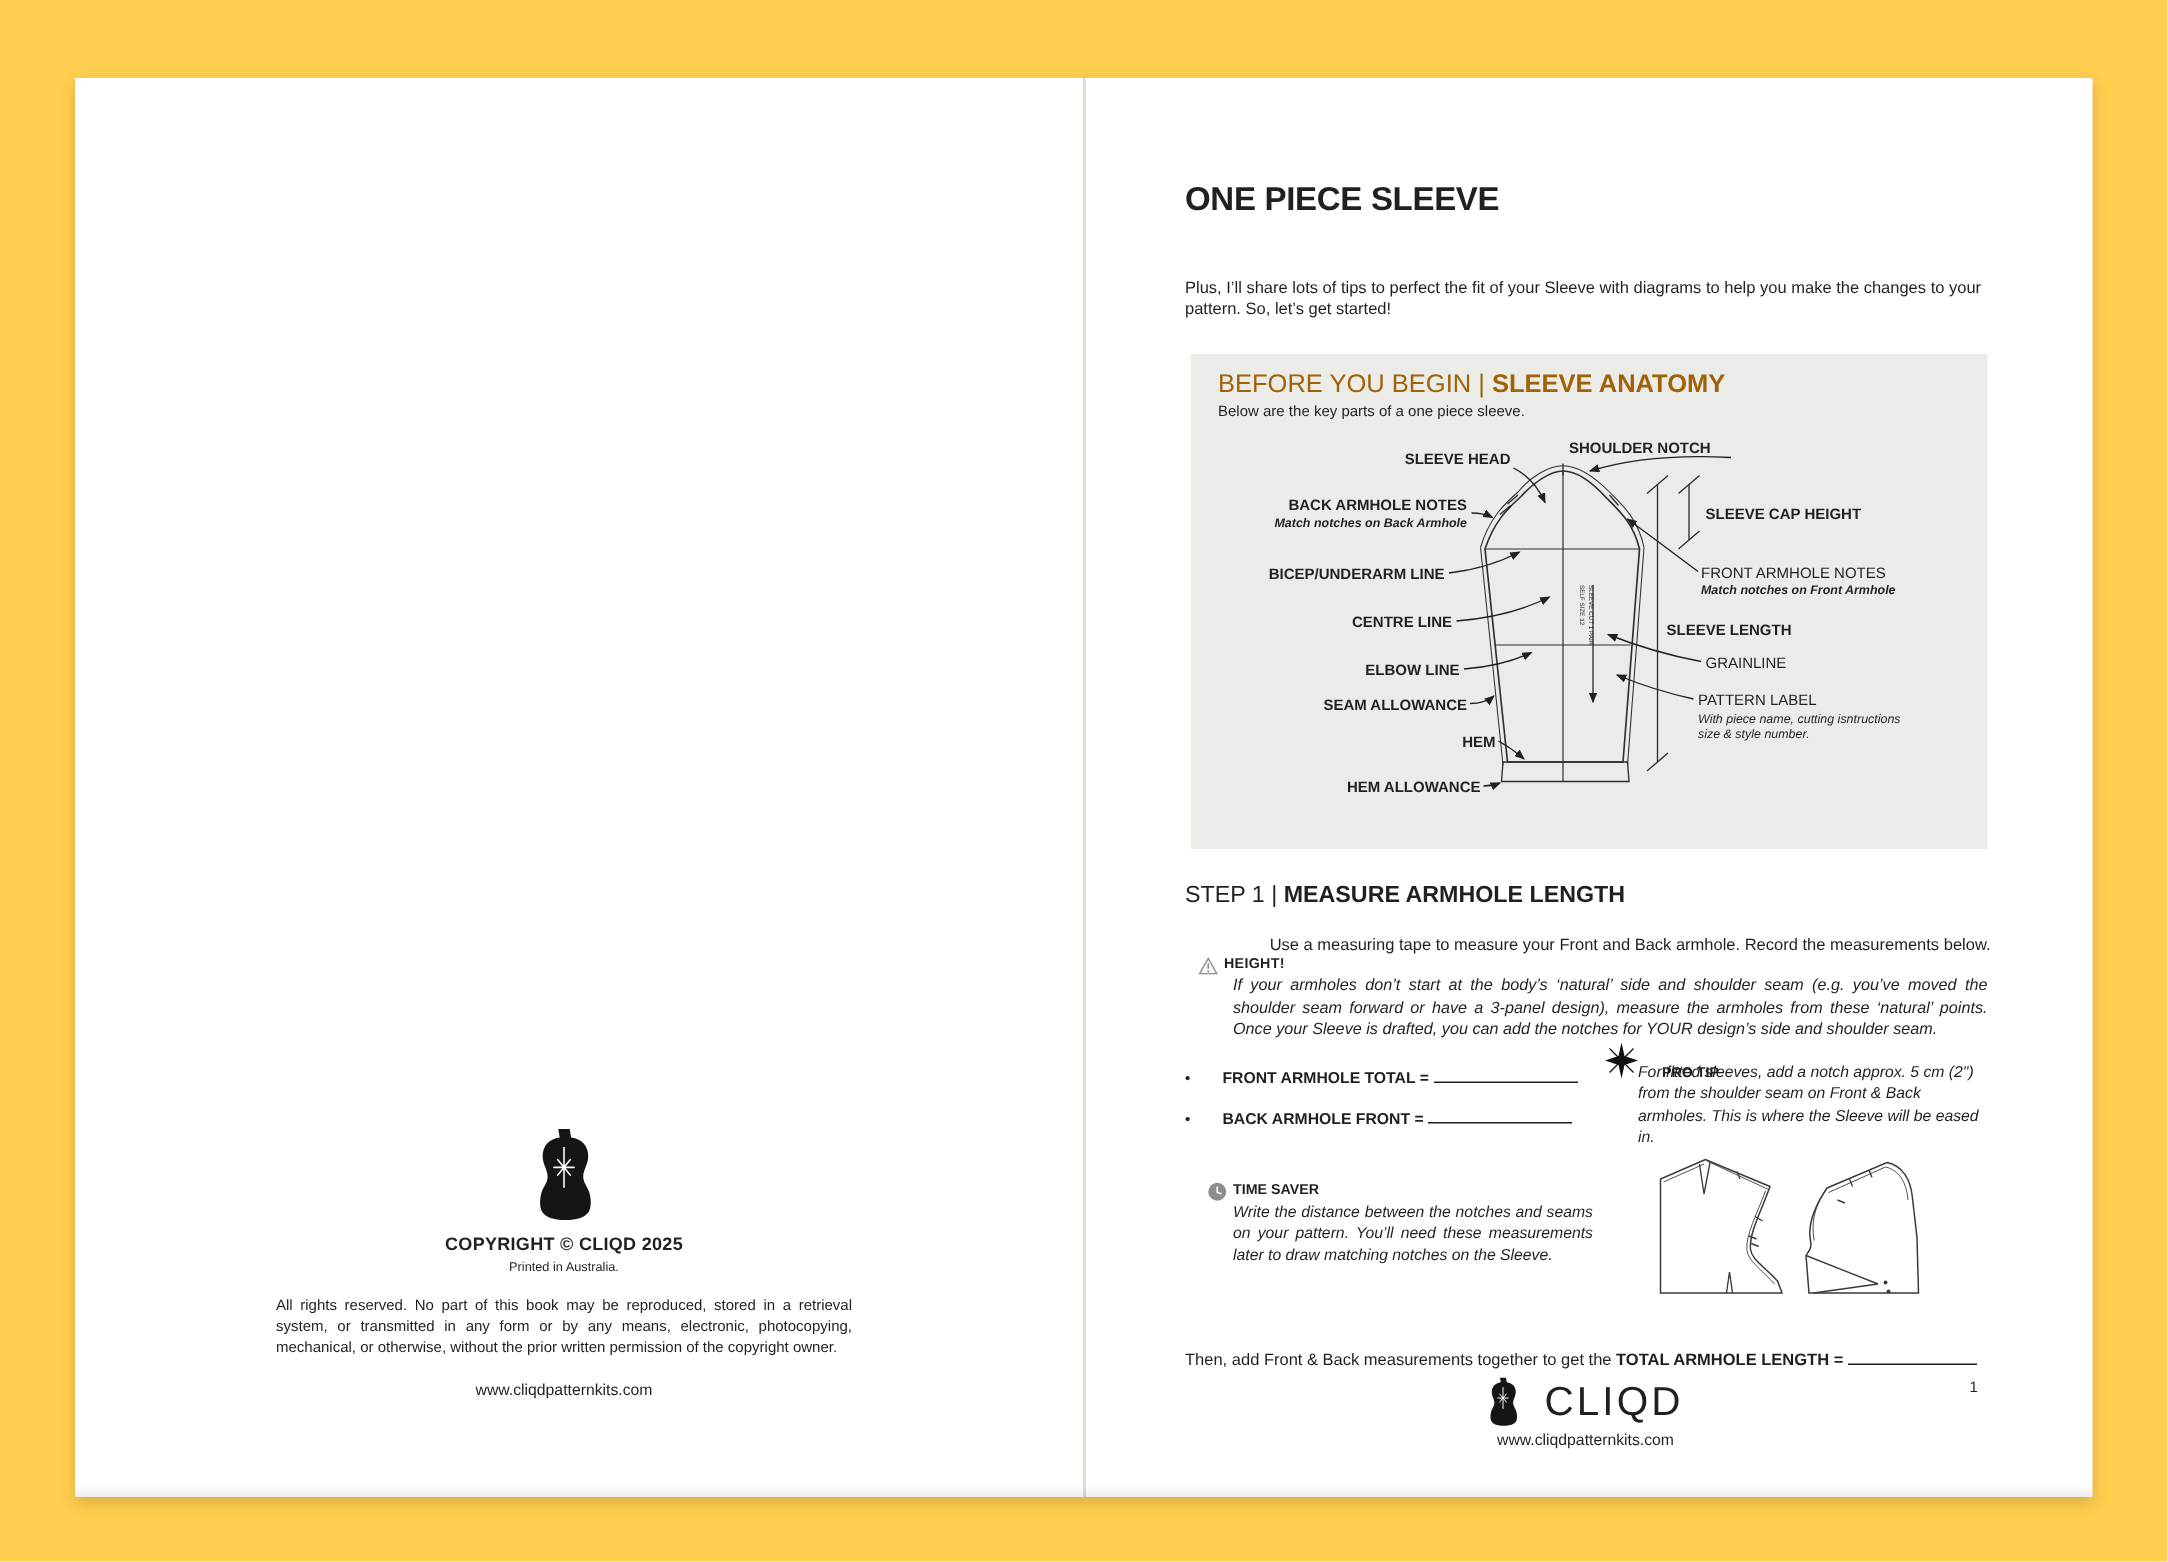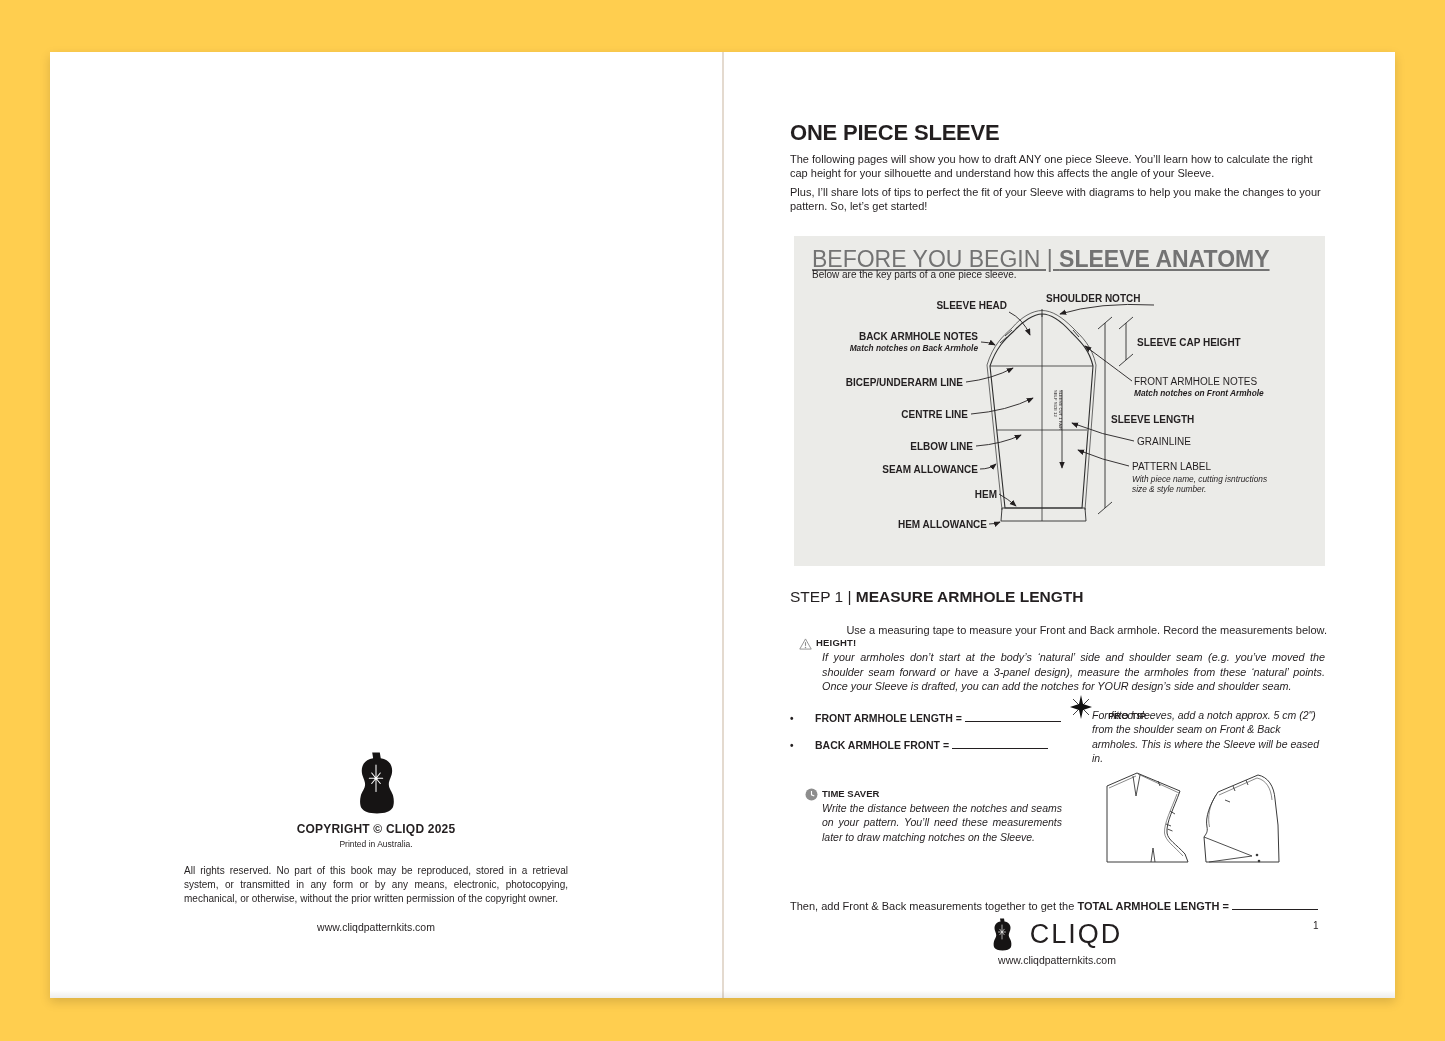--- a/index.html
+++ b/index.html
@@ -25,21 +25,21 @@
   .printed{margin-top:3px;font-size:8.5px;}
   .rights{margin-top:15px;font-size:10px;line-height:1.38;text-align:justify;}
   .site-left{margin-top:16px;font-size:10.5px;}
 
   
   .rp-title{position:absolute;left:67px;top:68px;margin:0;font-size:22px;font-weight:bold;letter-spacing:-.2px;}
   .rp-intro1{position:absolute;left:67px;top:100px;width:537px;margin:0;font-size:11px;line-height:1.3;}
   .rp-intro2{position:absolute;left:67px;top:133px;width:537px;margin:0;font-size:11px;line-height:1.3;}
 
   .anatomy-box{position:absolute;left:71px;top:184px;width:531px;height:330px;background:#ebebe8;}
-  .box-head{position:absolute;left:18px;top:10px;font-size:23px;color:#737373;text-decoration:underline;}
+  .box-head{position:absolute;left:18px;top:10px;font-size:17px;color:#a16207;}
   .box-head b{font-weight:bold;}
   .box-sub{position:absolute;left:18px;top:33px;font-size:10px;}
   .diagram{position:absolute;left:0;top:50px;width:531px;height:280px;}
   .diagram text{fill:#231f20;}
   .dlab{font-size:10px;font-weight:bold;}
   .dlab-n{font-size:10px;}
   .dsub{font-size:8.3px;font-style:italic;font-weight:bold;}
   .dsub-n{font-size:8.3px;font-style:italic;}
   .dtiny{font-size:4.2px;}
 
@@ -104,21 +104,20 @@
       <div class="rights">All rights reserved. No part of this book may be reproduced, stored in a retrieval system, or transmitted in any form or by any means, electronic, photocopying, mechanical, or otherwise, without the prior written permission of the copyright owner.</div>
       <div class="site-left">www.cliqdpatternkits.com</div>
     </div>
   </div>
 
   <div class="fold"></div>
 
   <div class="page page-right">
 
     <h1 class="rp-title">ONE PIECE SLEEVE</h1>
-    <p class="rp-intro1">The following pages will show you how to draft ANY one piece Sleeve. You’ll learn how to calculate the right cap height for your silhouette and understand how this affects the angle of your Sleeve.</p>
     <p class="rp-intro2">Plus, I’ll share lots of tips to perfect the fit of your Sleeve with diagrams to help you make the changes to your pattern. So, let’s get started!</p>
 
     <div class="anatomy-box">
       <div class="box-head">
         <span>BEFORE YOU BEGIN | </span><b>SLEEVE ANATOMY</b>
       </div>
       <div class="box-sub">Below are the key parts of a one piece sleeve.</div>
 
       <svg class="diagram" viewBox="0 0 531 280">
         <defs>
@@ -200,21 +199,21 @@
       <svg class="warn-ico" viewBox="0 0 14 13">
         <path d="M7,1 L13.2,12 L0.8,12 Z" fill="none" stroke="#8d8d8d" stroke-width="1"></path>
         <line x1="7" y1="4.5" x2="7" y2="8.5" stroke="#8d8d8d" stroke-width="1.2"></line>
         <circle cx="7" cy="10.3" r="0.8" fill="#8d8d8d"></circle>
       </svg>
       <div class="warn-title">HEIGHT!</div>
       <div class="warn-text">If your armholes don’t start at the body’s ‘natural’ side and shoulder seam (e.g. you’ve moved the shoulder seam forward or have a 3-panel design), measure the armholes from these ‘natural’ points. Once your Sleeve is drafted, you can add the notches for YOUR design’s side and shoulder seam.</div>
     </div>
 
     <div class="meas-row" style="top:658px;">
-      <span class="bullet">•</span><span>FRONT ARMHOLE LENGTH =</span>
+      <span class="bullet">•</span><span>FRONT ARMHOLE TOTAL =</span>
       <span class="blank blank-meas"></span>
     </div>
     <div class="meas-row" style="top:685px;">
       <span class="bullet">•</span><span>BACK ARMHOLE FRONT =</span>
       <span class="blank blank-meas"></span>
     </div>
 
     <div class="protip">
       <svg class="protip-ico" viewBox="0 0 26 26">
         <path d="M13,1 L15,10 L24,13 L15,16 L13,25 L11,16 L2,13 L11,10 Z" fill="#111111"></path>

